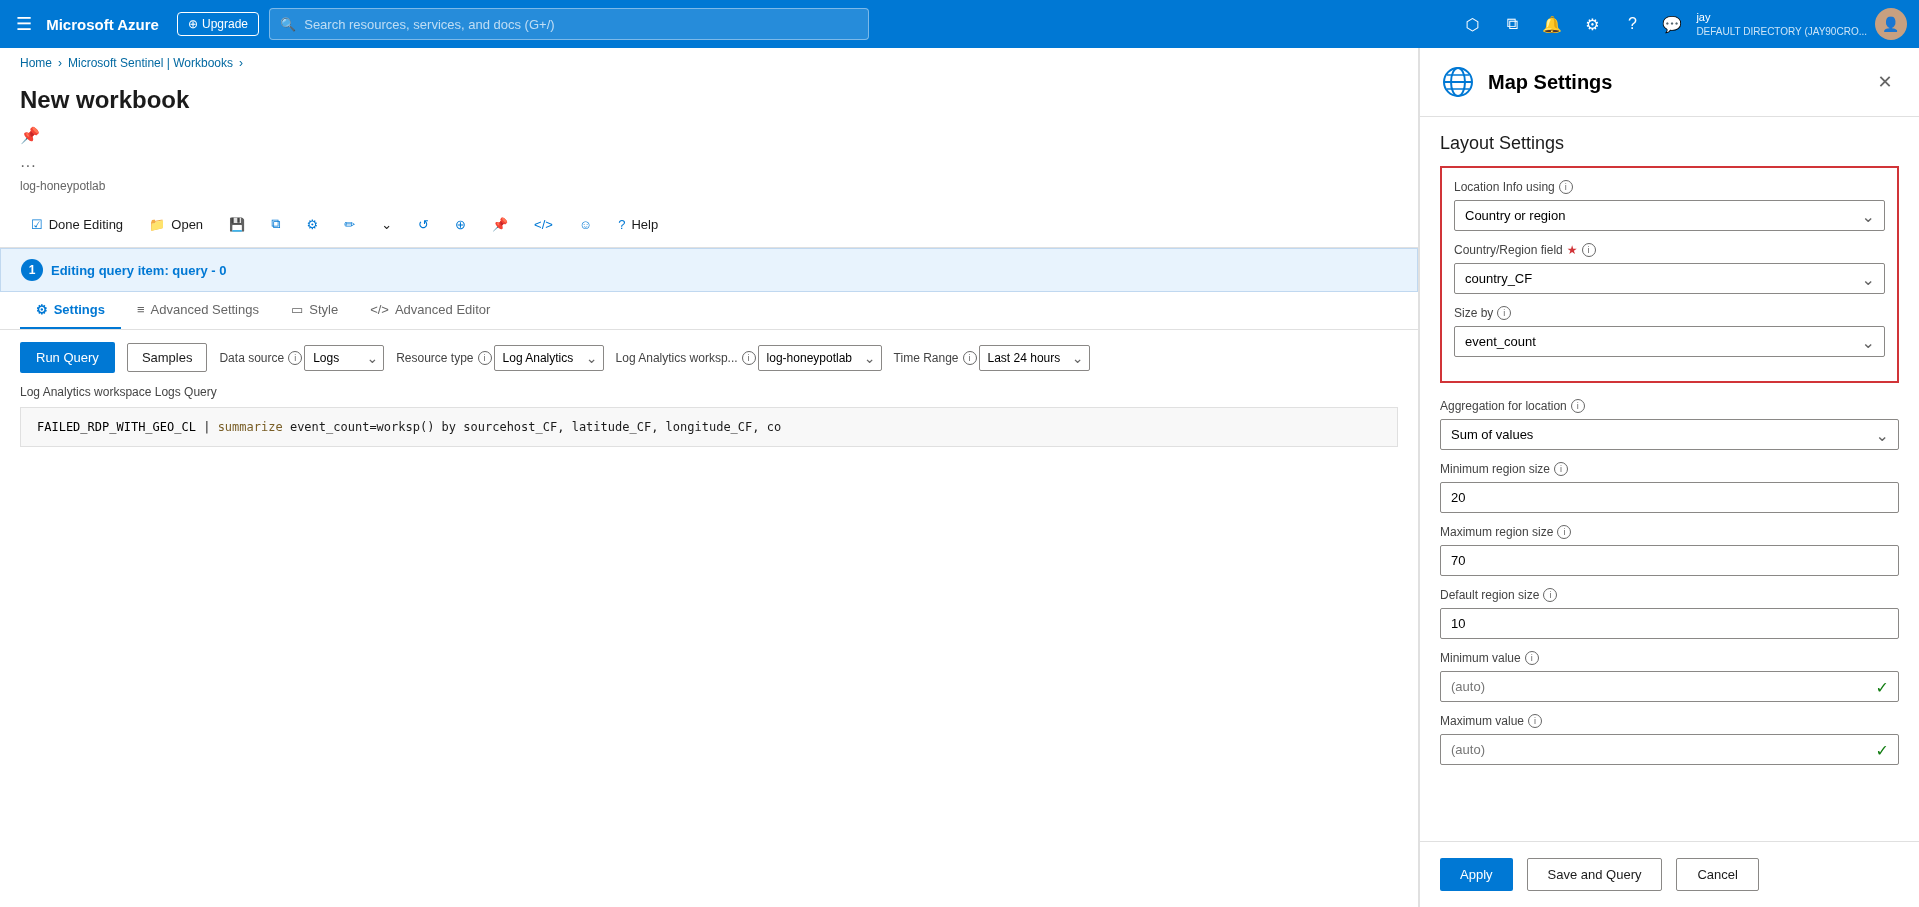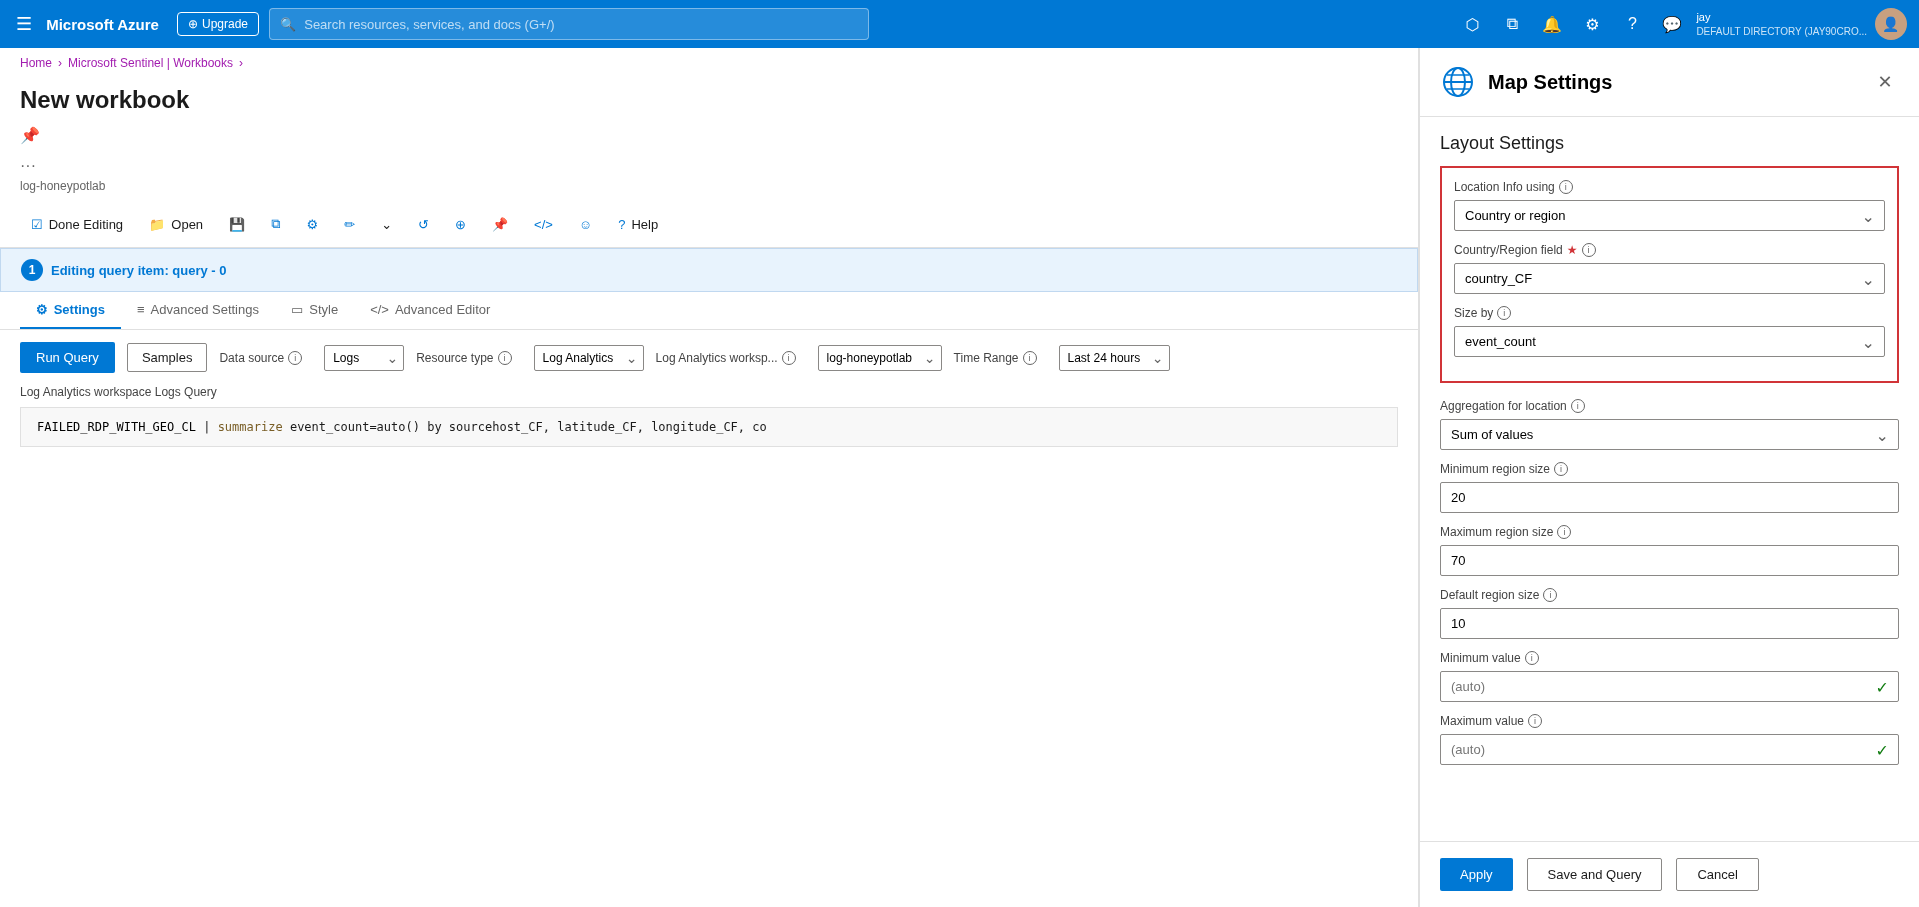--- a/index.html
+++ b/index.html
@@ -102,21 +102,21 @@
       border-right: 1px solid #e0e0e0;
     }
 
     
     .breadcrumb {
       padding: 8px 20px;
       display: flex;
       align-items: center;
       gap: 6px;
       font-size: 12px;
-      color: #a21caf;
+      color: #0369a1;
       background: white;
     }
 
     
     .page-header {
       padding: 8px 20px 4px;
       display: flex;
       align-items: flex-start;
       gap: 12px;
       flex-direction: column;
@@ -225,21 +225,21 @@
       color: #1b1b1b;
       border: 1px solid #8a8886;
       padding: 6px 14px;
       font-size: 13px;
       cursor: pointer;
       border-radius: 2px;
     }
     .control-group {
       display: flex;
       align-items: center;
-      gap: 22px;
+      gap: 2px;
     }
     .control-label {
       font-size: 12px;
       color: #444;
       display: flex;
       align-items: center;
       gap: 4px;
     }
     .dropdown-select {
       border: 1px solid #8a8886;
@@ -625,21 +625,21 @@
         </div>
       </div>
     </div>
 
     <div class="query-description">Log Analytics workspace Logs Query</div>
 
     <div class="code-block">
       <span class="kw">FAILED_RDP_WITH_GEO_CL</span>
       <span>  |  </span>
       <span class="fn">summarize</span>
-      <span> event_count=auto() by sourcehost_CF, latitude_CF, longitude_CF, co</span>
+      <span> event_count=worksp() by sourcehost_CF, latitude_CF, longitude_CF, co</span>
     </div>
 
   </div>
 
   <div class="right-panel">
 
     <div class="panel-header">
       <svg class="globe-icon" viewBox="0 0 36 36">
         <circle cx="18" cy="18" r="14" fill="none" stroke="#0078d4" stroke-width="2"></circle>
         <ellipse cx="18" cy="18" rx="7" ry="14" fill="none" stroke="#0078d4" stroke-width="2"></ellipse>

